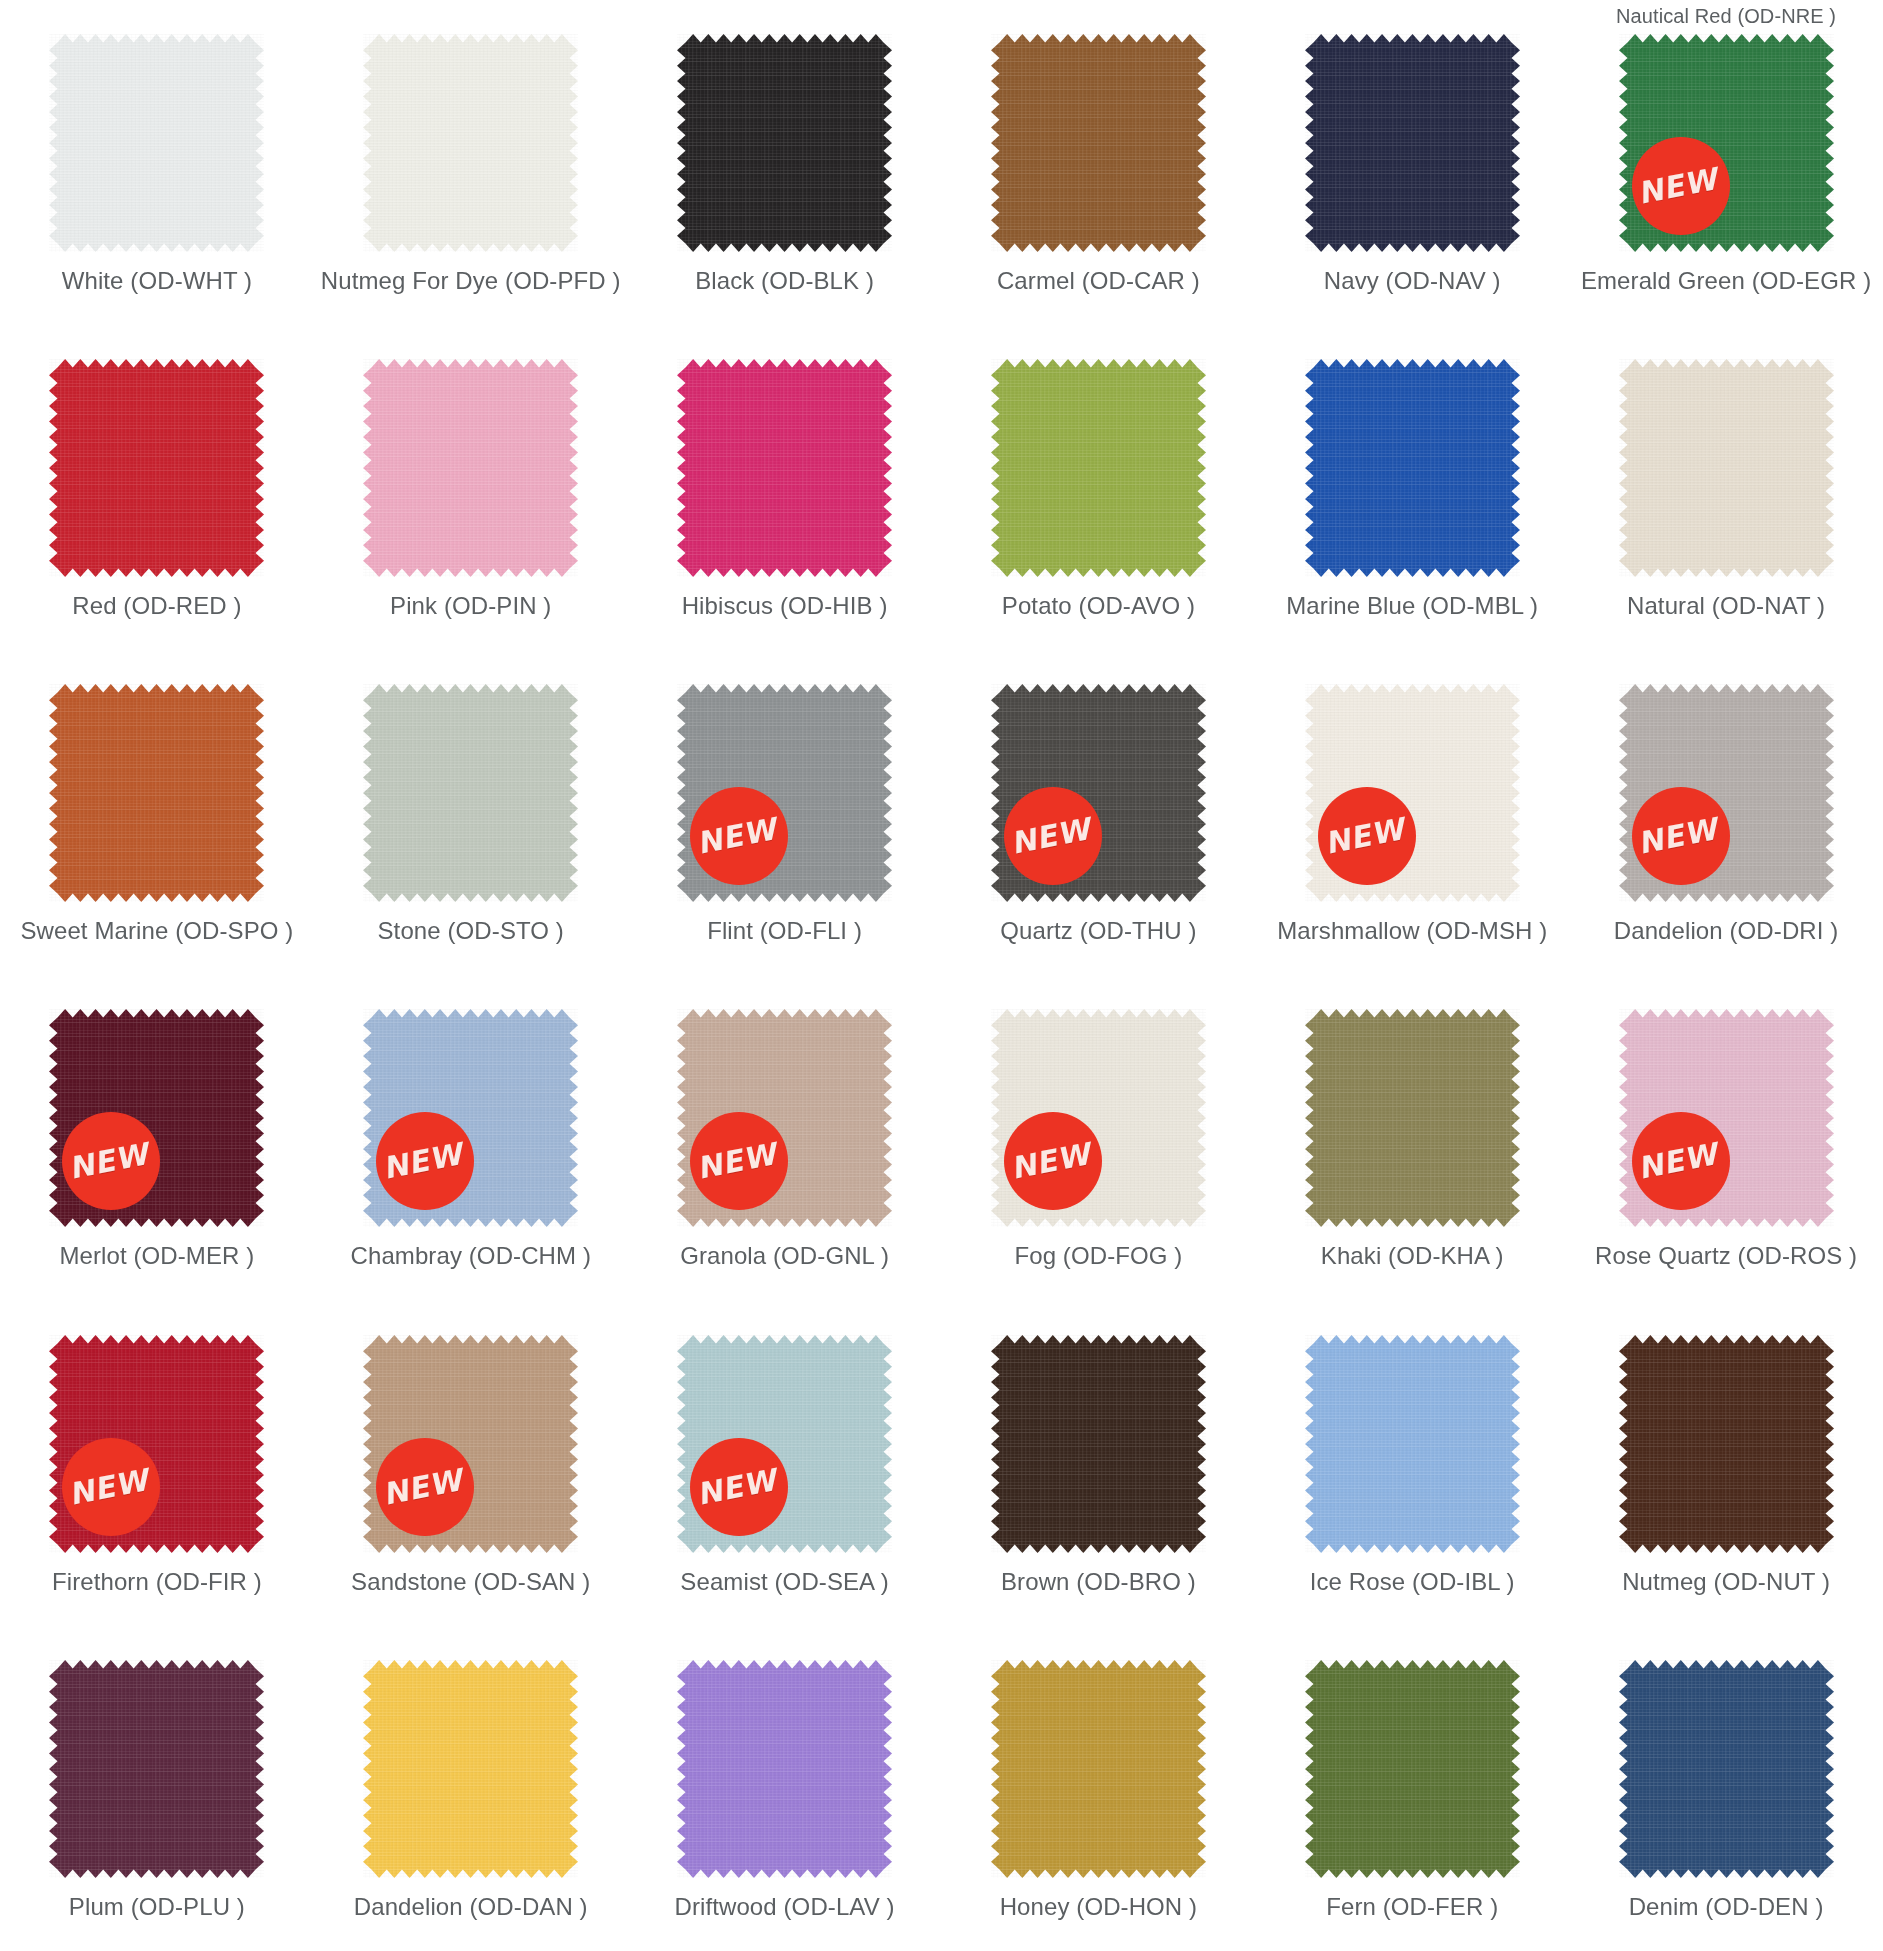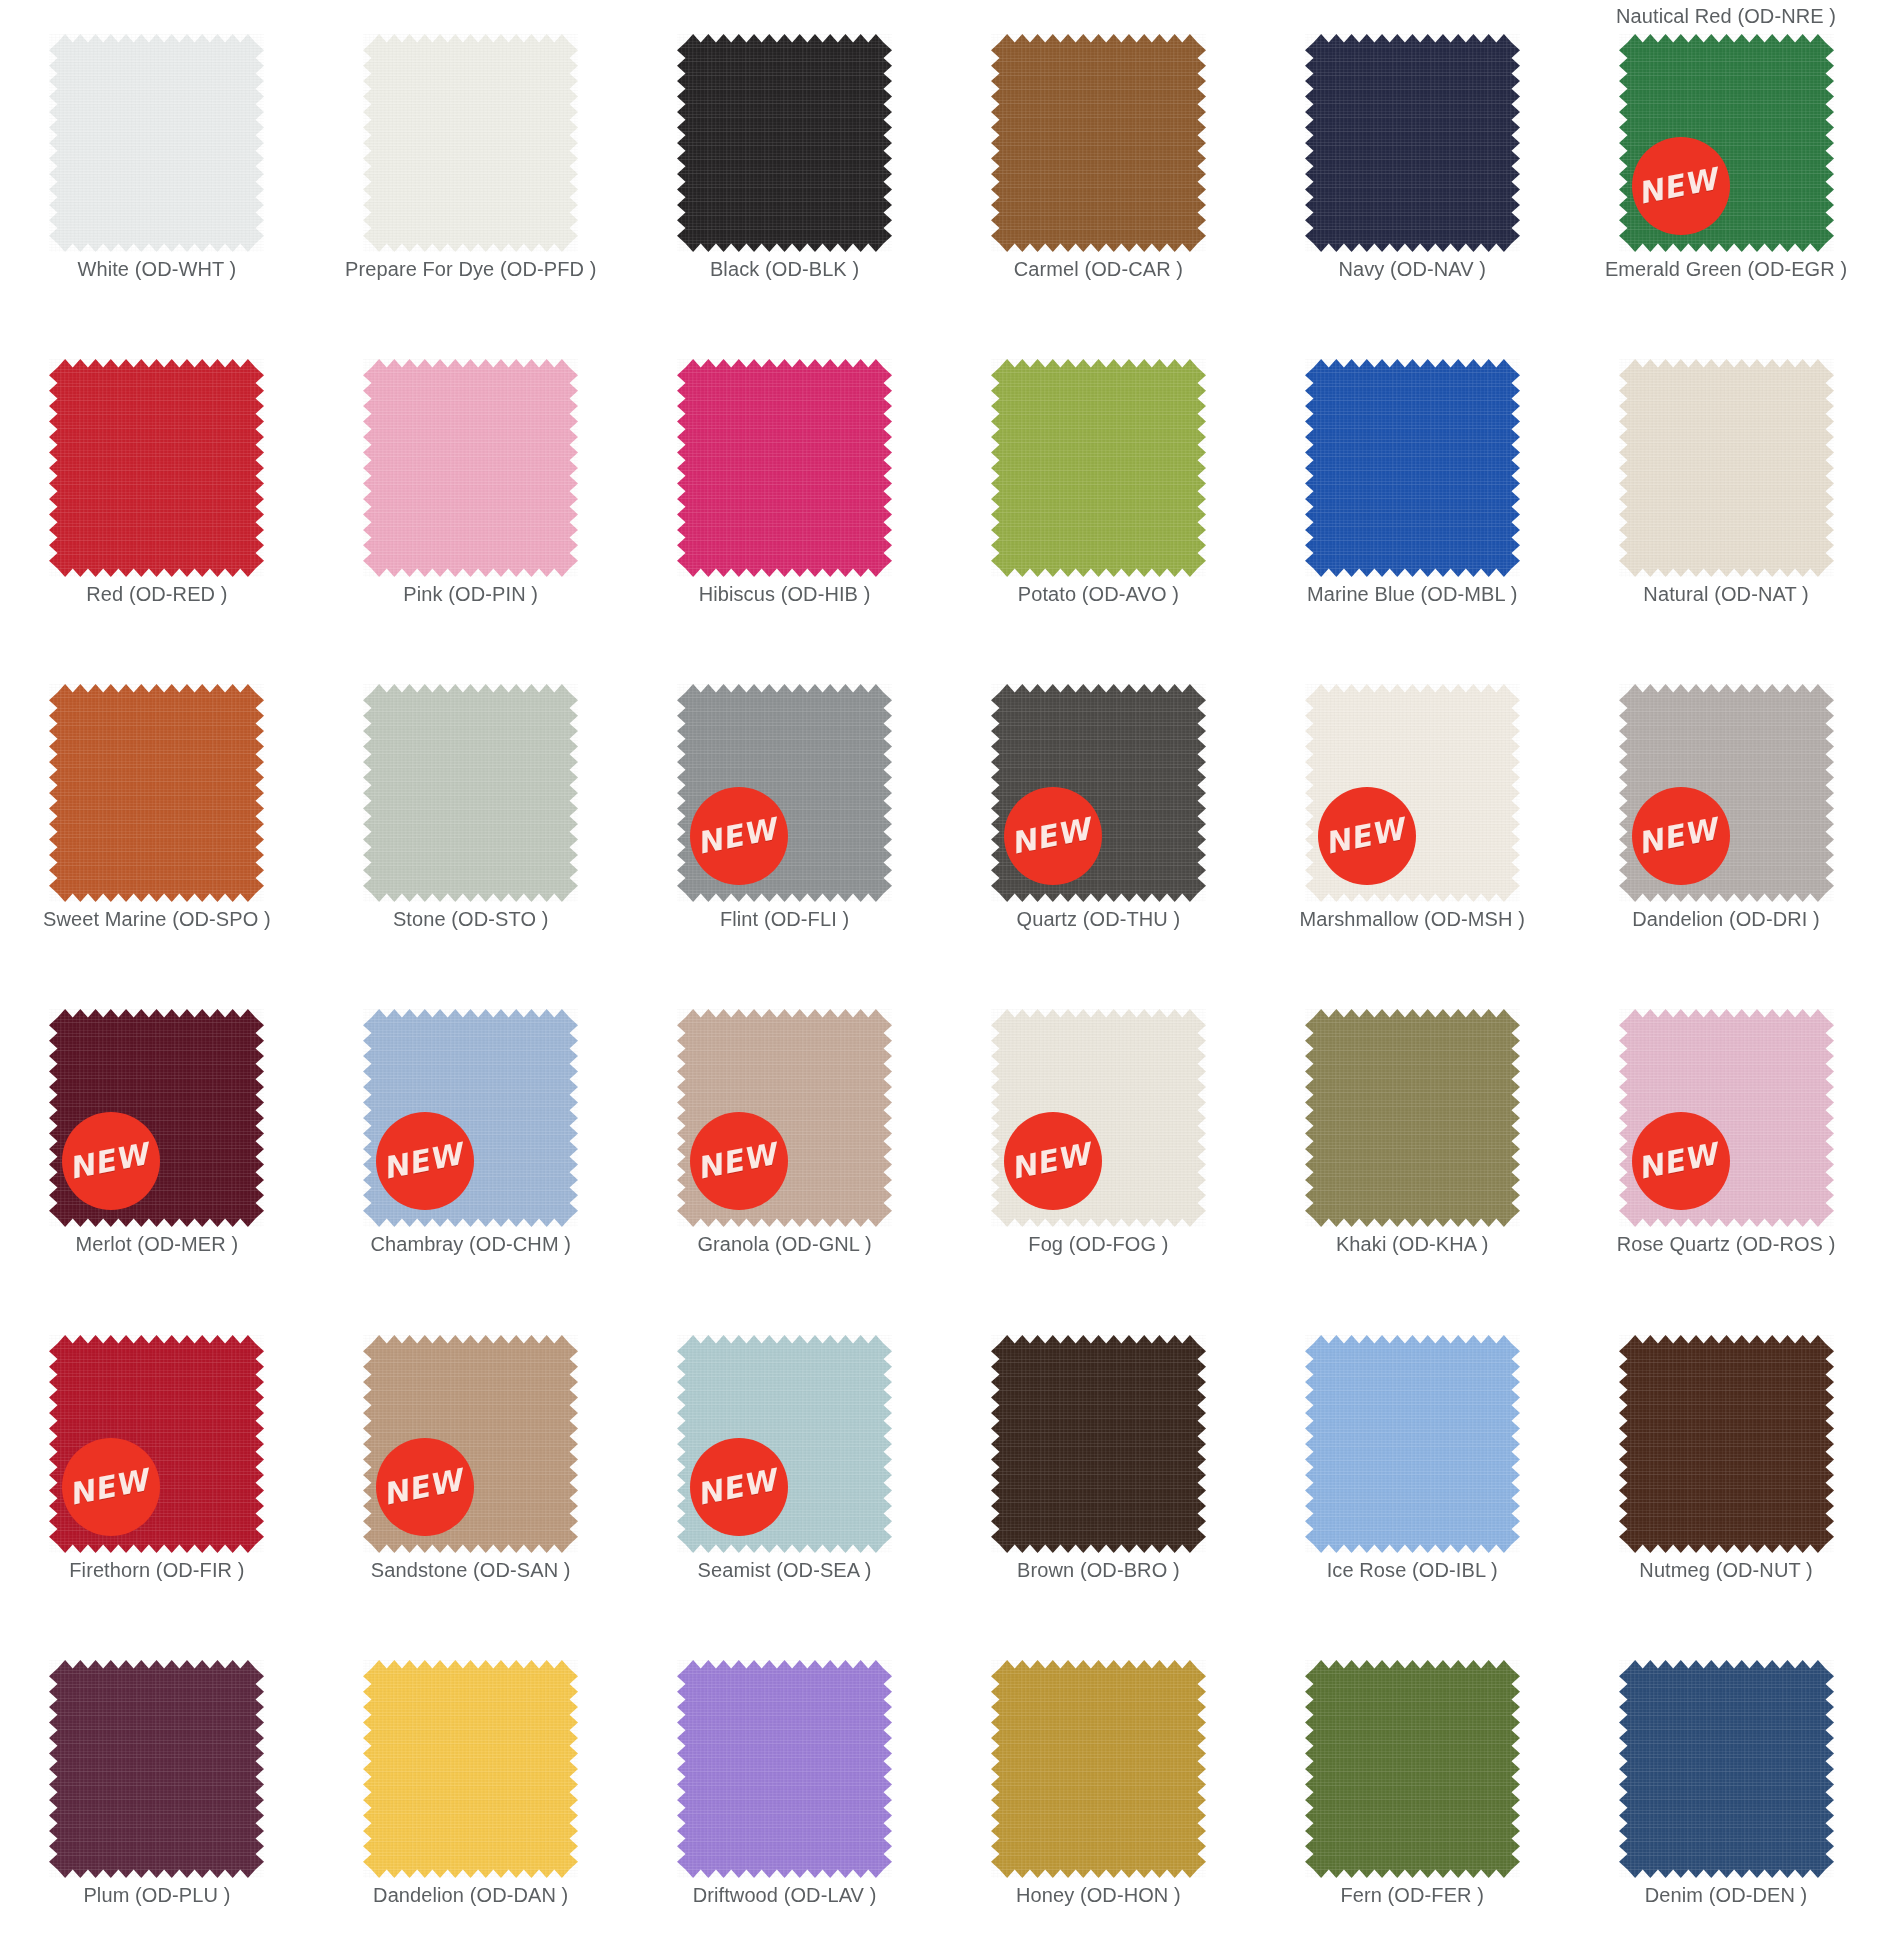--- a/index.html
+++ b/index.html
@@ -106,22 +106,22 @@
     font-weight: bold;
     font-style: italic;
     font-size: 30px;
     letter-spacing: 0.5px;
     color: #fbe9e4;
     text-shadow: 0 0.9px 0 rgba(120,20,12,0.35);
     line-height: 1;
   }
 
   .swatch-cell .label-below {
-    margin-top: 6px;
-    font-size: 20px;
+    margin-top: 15px;
+    font-size: 24px;
     color: #5b5f62;
     white-space: nowrap;
     letter-spacing: 0.1px;
     text-align: left;
   }
 </style>
 </head>
 <body>
 
 <div id="swatch-grid">
@@ -140,21 +140,21 @@
     <div class="swatch-cell">
       <div class="label-above empty">&nbsp;</div>
       <div class="swatch-wrap">
         <div class="swatch-chip">
           <svg viewBox="0 0 228 232" preserveAspectRatio="none">
             <path d="M9.00,9.00 L17.08,0.00 L25.15,9.00 L33.23,0.00 L41.31,9.00 L49.38,0.00 L57.46,9.00 L65.54,0.00 L73.62,9.00 L81.69,0.00 L89.77,9.00 L97.85,0.00 L105.92,9.00 L114.00,0.00 L122.08,9.00 L130.15,0.00 L138.23,9.00 L146.31,0.00 L154.38,9.00 L162.46,0.00 L170.54,9.00 L178.62,0.00 L186.69,9.00 L194.77,0.00 L202.85,9.00 L210.92,0.00 L219.00,9.00 L219.00,9.00 L228.00,17.23 L219.00,25.46 L228.00,33.69 L219.00,41.92 L228.00,50.15 L219.00,58.38 L228.00,66.62 L219.00,74.85 L228.00,83.08 L219.00,91.31 L228.00,99.54 L219.00,107.77 L228.00,116.00 L219.00,124.23 L228.00,132.46 L219.00,140.69 L228.00,148.92 L219.00,157.15 L228.00,165.38 L219.00,173.62 L228.00,181.85 L219.00,190.08 L228.00,198.31 L219.00,206.54 L228.00,214.77 L219.00,223.00 L219.00,223.00 L210.92,232.00 L202.85,223.00 L194.77,232.00 L186.69,223.00 L178.62,232.00 L170.54,223.00 L162.46,232.00 L154.38,223.00 L146.31,232.00 L138.23,223.00 L130.15,232.00 L122.08,223.00 L114.00,232.00 L105.92,223.00 L97.85,232.00 L89.77,223.00 L81.69,232.00 L73.62,223.00 L65.54,232.00 L57.46,223.00 L49.38,232.00 L41.31,223.00 L33.23,232.00 L25.15,223.00 L17.08,232.00 L9.00,223.00 L9.00,223.00 L0.00,214.77 L9.00,206.54 L0.00,198.31 L9.00,190.08 L0.00,181.85 L9.00,173.62 L0.00,165.38 L9.00,157.15 L0.00,148.92 L9.00,140.69 L0.00,132.46 L9.00,124.23 L0.00,116.00 L9.00,107.77 L0.00,99.54 L9.00,91.31 L0.00,83.08 L9.00,74.85 L0.00,66.62 L9.00,58.38 L0.00,50.15 L9.00,41.92 L0.00,33.69 L9.00,25.46 L0.00,17.23 L9.00,9.00 Z" fill="#eeeee7"></path>
           </svg>
           <div class="texture"></div>
         </div>
       </div>
-      <div class="label-below">Prepare For Dye (OD-PFD )</div>
+      <div class="label-below">Nutmeg For Dye (OD-PFD )</div>
     </div>
     <div class="swatch-cell">
       <div class="label-above empty">&nbsp;</div>
       <div class="swatch-wrap">
         <div class="swatch-chip">
           <svg viewBox="0 0 228 232" preserveAspectRatio="none">
             <path d="M9.00,9.00 L17.08,0.00 L25.15,9.00 L33.23,0.00 L41.31,9.00 L49.38,0.00 L57.46,9.00 L65.54,0.00 L73.62,9.00 L81.69,0.00 L89.77,9.00 L97.85,0.00 L105.92,9.00 L114.00,0.00 L122.08,9.00 L130.15,0.00 L138.23,9.00 L146.31,0.00 L154.38,9.00 L162.46,0.00 L170.54,9.00 L178.62,0.00 L186.69,9.00 L194.77,0.00 L202.85,9.00 L210.92,0.00 L219.00,9.00 L219.00,9.00 L228.00,17.23 L219.00,25.46 L228.00,33.69 L219.00,41.92 L228.00,50.15 L219.00,58.38 L228.00,66.62 L219.00,74.85 L228.00,83.08 L219.00,91.31 L228.00,99.54 L219.00,107.77 L228.00,116.00 L219.00,124.23 L228.00,132.46 L219.00,140.69 L228.00,148.92 L219.00,157.15 L228.00,165.38 L219.00,173.62 L228.00,181.85 L219.00,190.08 L228.00,198.31 L219.00,206.54 L228.00,214.77 L219.00,223.00 L219.00,223.00 L210.92,232.00 L202.85,223.00 L194.77,232.00 L186.69,223.00 L178.62,232.00 L170.54,223.00 L162.46,232.00 L154.38,223.00 L146.31,232.00 L138.23,223.00 L130.15,232.00 L122.08,223.00 L114.00,232.00 L105.92,223.00 L97.85,232.00 L89.77,223.00 L81.69,232.00 L73.62,223.00 L65.54,232.00 L57.46,223.00 L49.38,232.00 L41.31,223.00 L33.23,232.00 L25.15,223.00 L17.08,232.00 L9.00,223.00 L9.00,223.00 L0.00,214.77 L9.00,206.54 L0.00,198.31 L9.00,190.08 L0.00,181.85 L9.00,173.62 L0.00,165.38 L9.00,157.15 L0.00,148.92 L9.00,140.69 L0.00,132.46 L9.00,124.23 L0.00,116.00 L9.00,107.77 L0.00,99.54 L9.00,91.31 L0.00,83.08 L9.00,74.85 L0.00,66.62 L9.00,58.38 L0.00,50.15 L9.00,41.92 L0.00,33.69 L9.00,25.46 L0.00,17.23 L9.00,9.00 Z" fill="#262425"></path>
           </svg>
           <div class="texture"></div>
         </div>

